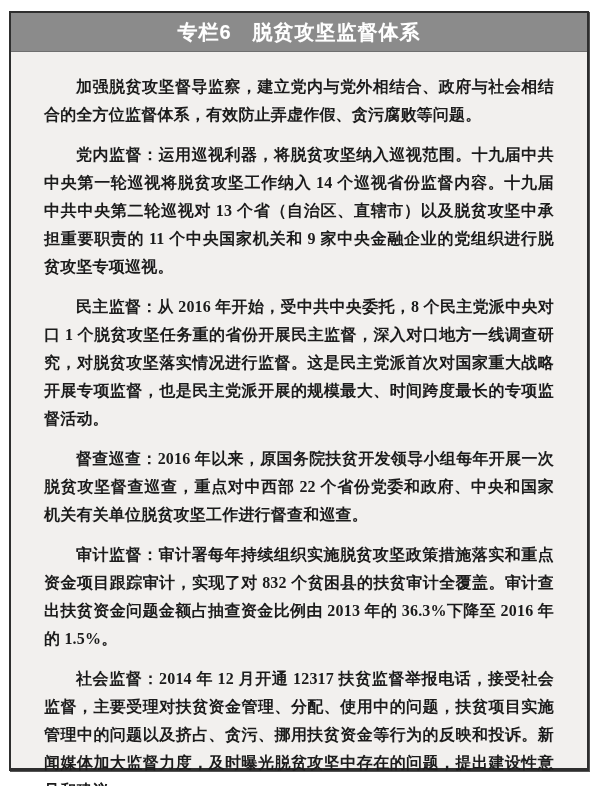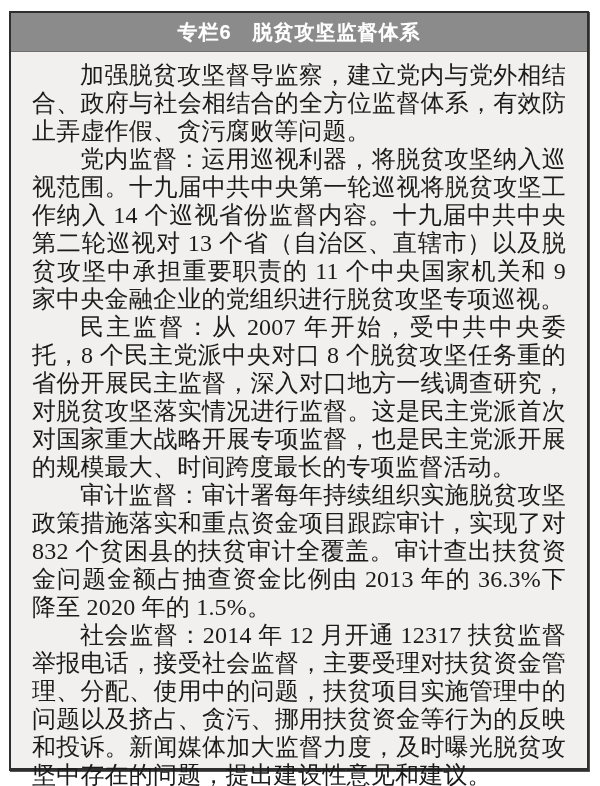--- a/index.html
+++ b/index.html
@@ -42,38 +42,40 @@
     font-weight: bold;
     font-size: 20px;
     letter-spacing: 1px;
     font-family: "Liberation Sans", "DejaVu Sans", sans-serif;
     text-shadow: 0 0 1px rgba(255,255,255,0.4);
   }
   .panel-body {
     padding: 9px 21px 0 21px;
   }
   .panel-body p {
-    margin: 0;
-    font-size: 24px;
+    margin: 12px;
+    font-size: 16px;
     line-height: 28px;
     letter-spacing: 0.2px;
     text-align: justify;
     text-indent: 2em;
     color: #1b1b1b;
+    font-weight: bold;
   }
 </style>
 </head>
 <body>
 
 <div class="page">
   <div class="panel">
     <div class="panel-header">
       <span class="panel-title">专栏6　脱贫攻坚监督体系</span>
     </div>
     <div class="panel-body">
       <p>加强脱贫攻坚督导监察，建立党内与党外相结合、政府与社会相结合的全方位监督体系，有效防止弄虚作假、贪污腐败等问题。</p>
       <p>党内监督：运用巡视利器，将脱贫攻坚纳入巡视范围。十九届中共中央第一轮巡视将脱贫攻坚工作纳入 14 个巡视省份监督内容。十九届中共中央第二轮巡视对 13 个省（自治区、直辖市）以及脱贫攻坚中承担重要职责的 11 个中央国家机关和 9 家中央金融企业的党组织进行脱贫攻坚专项巡视。</p>
-      <p>民主监督：从 2007 年开始，受中共中央委托，8 个民主党派中央对口 8 个脱贫攻坚任务重的省份开展民主监督，深入对口地方一线调查研究，对脱贫攻坚落实情况进行监督。这是民主党派首次对国家重大战略开展专项监督，也是民主党派开展的规模最大、时间跨度最长的专项监督活动。</p>
-      <p>审计监督：审计署每年持续组织实施脱贫攻坚政策措施落实和重点资金项目跟踪审计，实现了对 832 个贫困县的扶贫审计全覆盖。审计查出扶贫资金问题金额占抽查资金比例由 2013 年的 36.3%下降至 2020 年的 1.5%。</p>
+      <p>民主监督：从 2016 年开始，受中共中央委托，8 个民主党派中央对口 1 个脱贫攻坚任务重的省份开展民主监督，深入对口地方一线调查研究，对脱贫攻坚落实情况进行监督。这是民主党派首次对国家重大战略开展专项监督，也是民主党派开展的规模最大、时间跨度最长的专项监督活动。</p>
+      <p>督查巡查：2016 年以来，原国务院扶贫开发领导小组每年开展一次脱贫攻坚督查巡查，重点对中西部 22 个省份党委和政府、中央和国家机关有关单位脱贫攻坚工作进行督查和巡查。</p>
+      <p>审计监督：审计署每年持续组织实施脱贫攻坚政策措施落实和重点资金项目跟踪审计，实现了对 832 个贫困县的扶贫审计全覆盖。审计查出扶贫资金问题金额占抽查资金比例由 2013 年的 36.3%下降至 2016 年的 1.5%。</p>
       <p>社会监督：2014 年 12 月开通 12317 扶贫监督举报电话，接受社会监督，主要受理对扶贫资金管理、分配、使用中的问题，扶贫项目实施管理中的问题以及挤占、贪污、挪用扶贫资金等行为的反映和投诉。新闻媒体加大监督力度，及时曝光脱贫攻坚中存在的问题，提出建设性意见和建议。</p>
     </div>
   </div>
 </div>
 
 </body></html>

